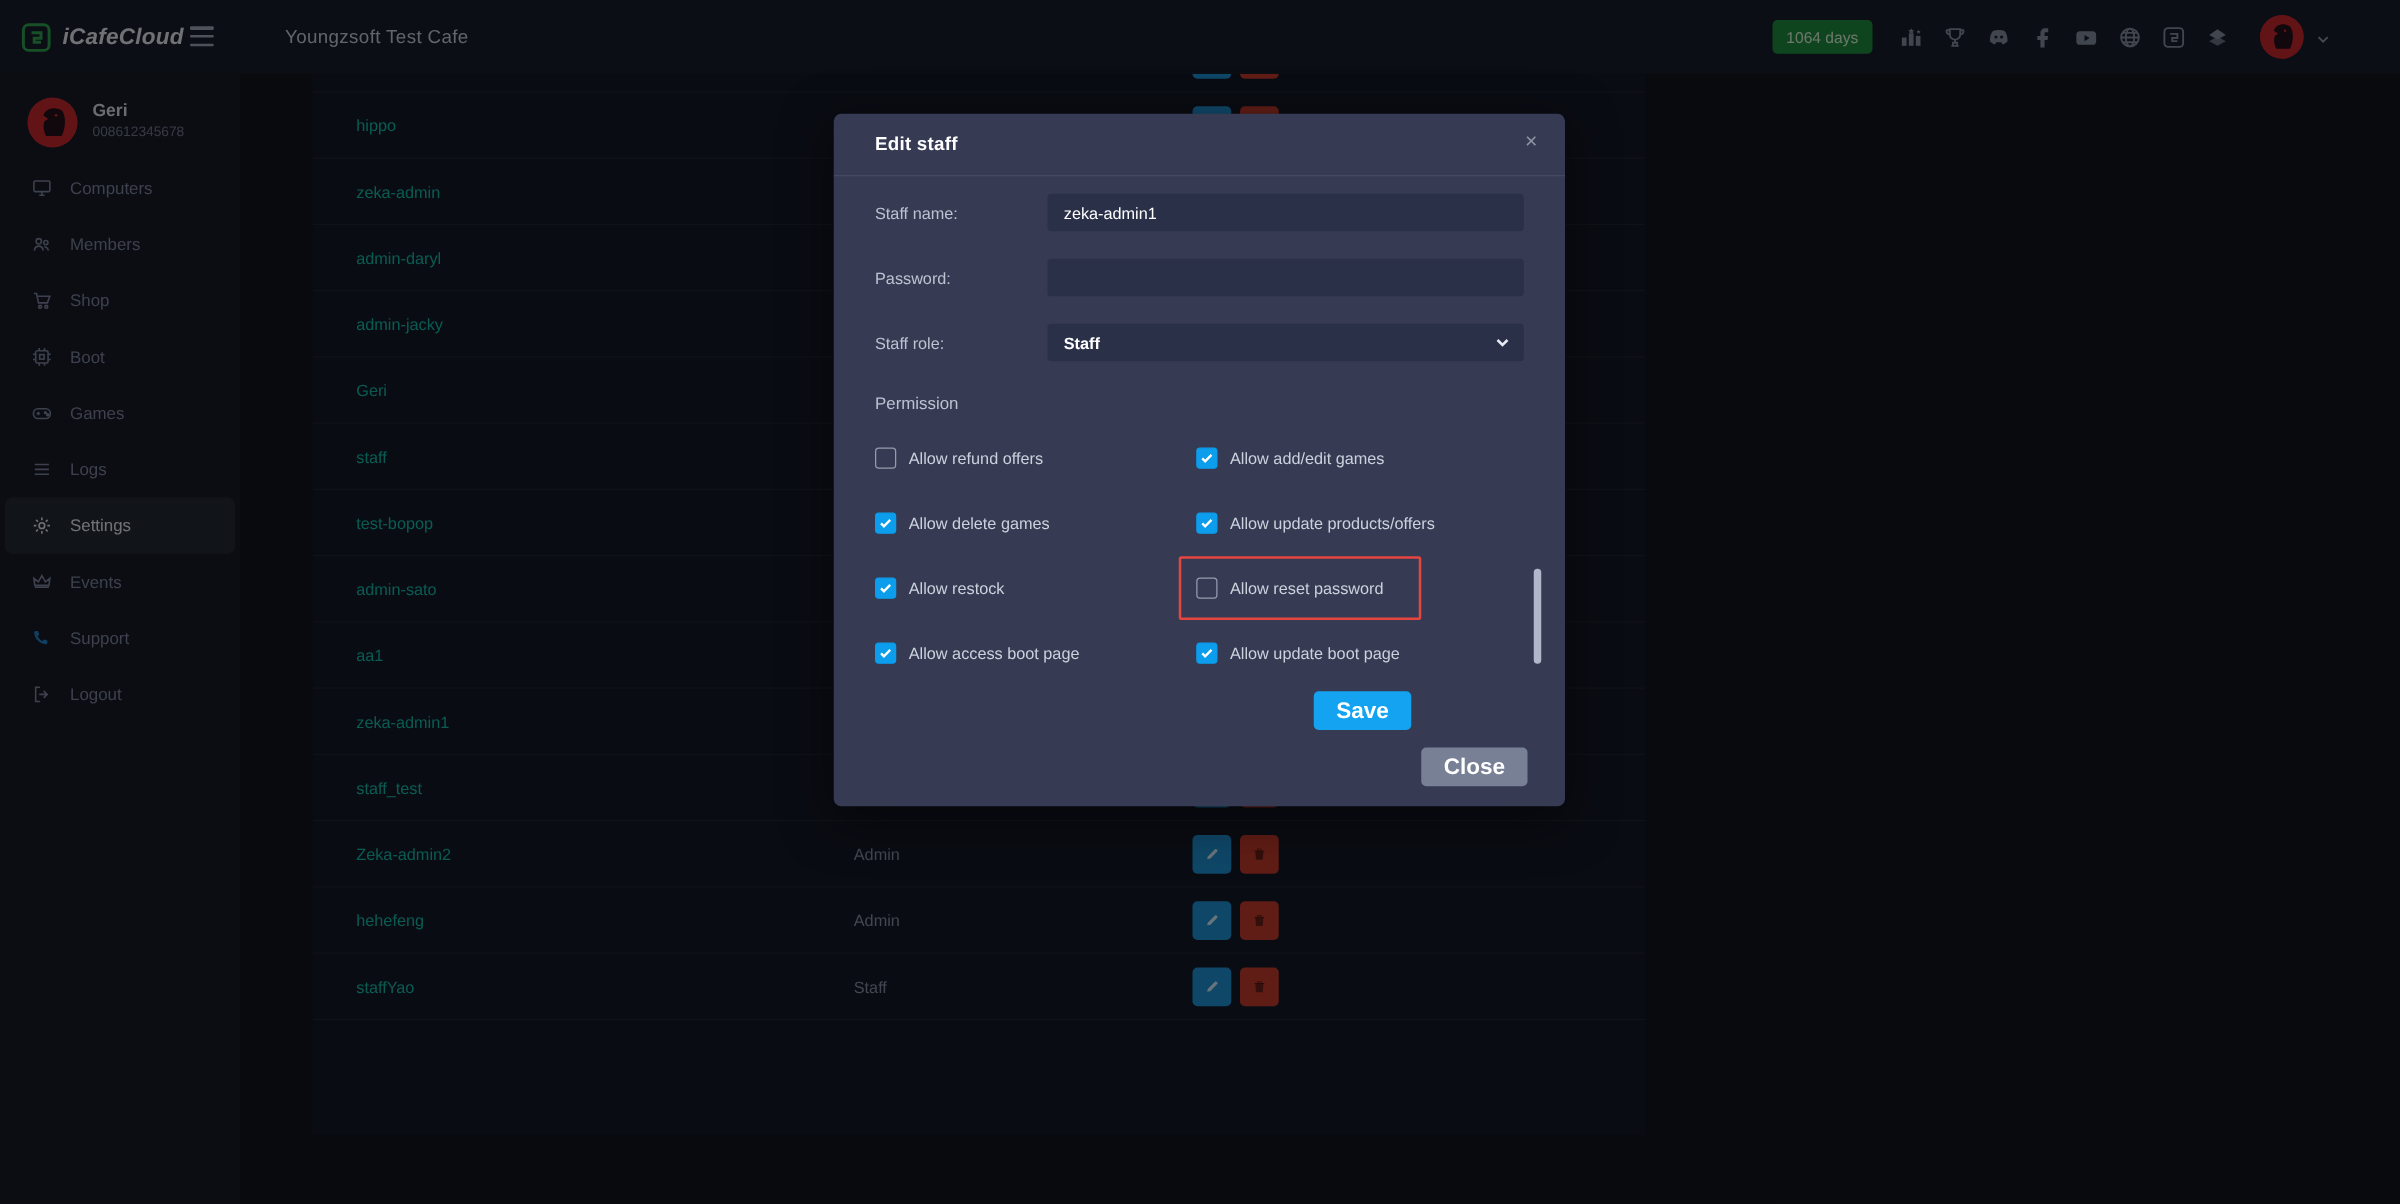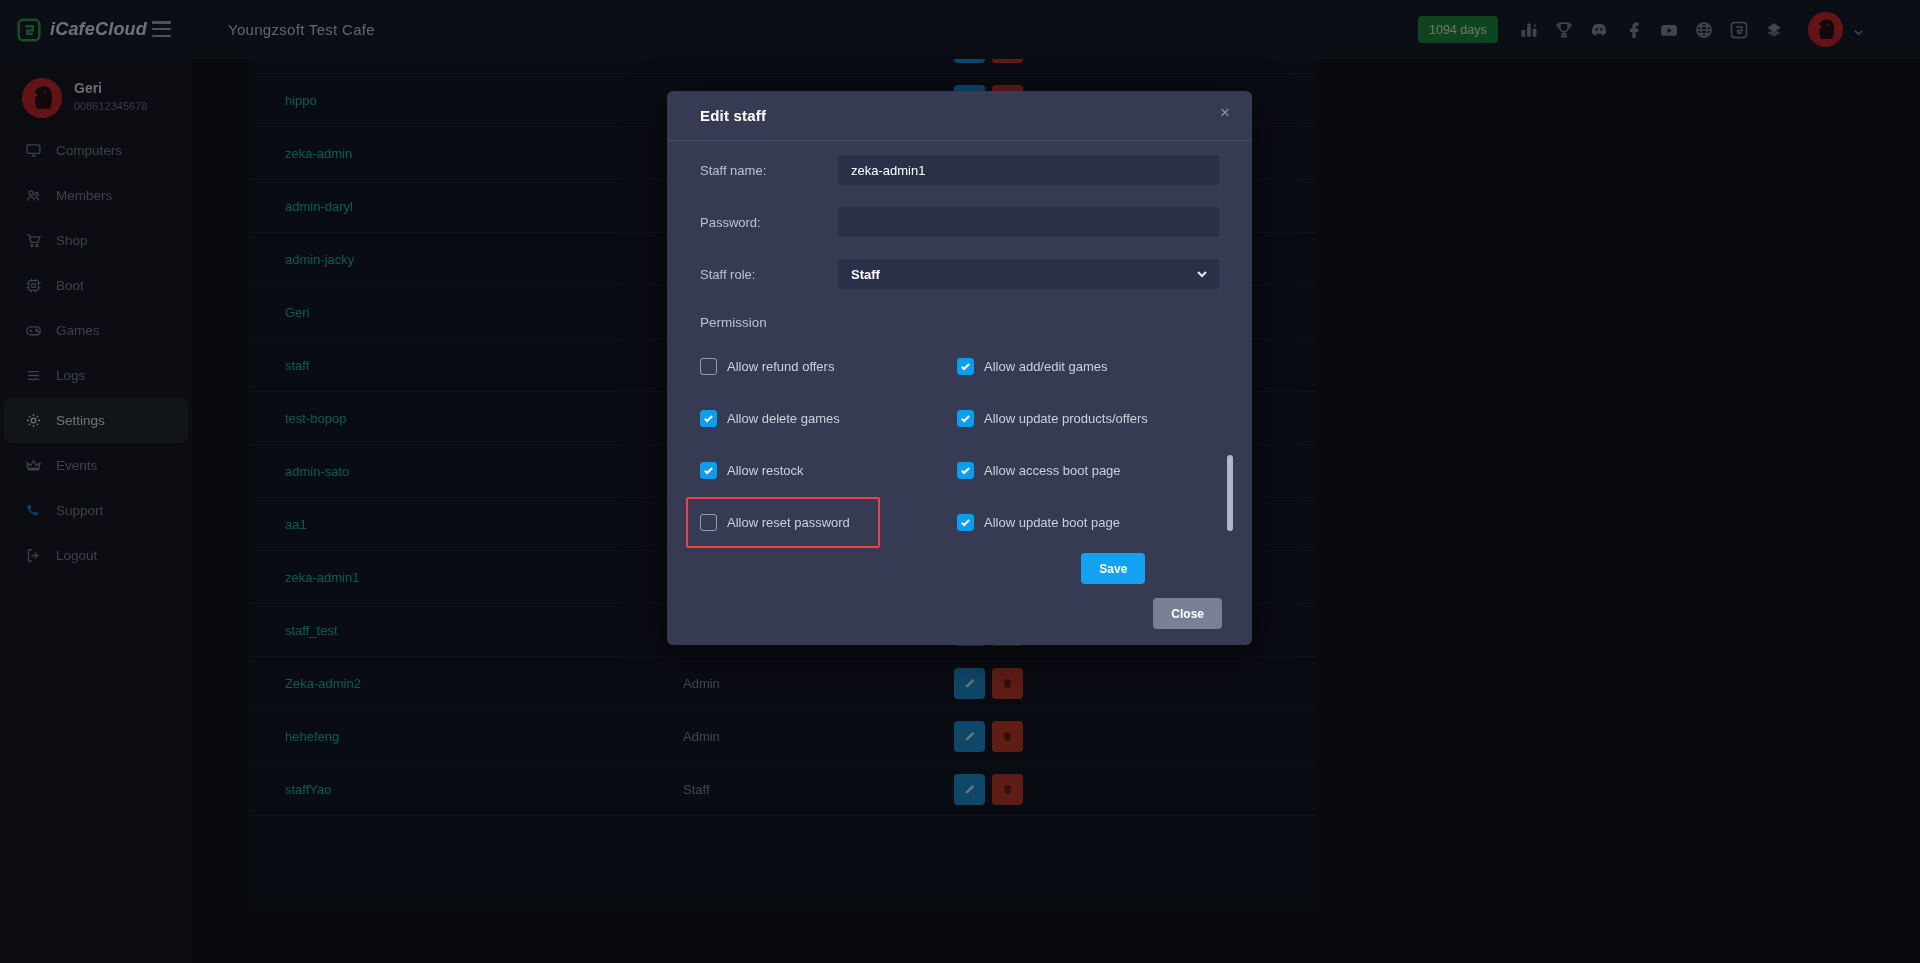--- a/index.html
+++ b/index.html
@@ -86,21 +86,21 @@
     padding:15px 28px 15px 12px; margin-left:-14px; }
   .cbx { width:17px; height:17px; border-radius:3px; border:1px solid #969cae;
     background:transparent; display:flex; align-items:center; justify-content:center;
     cursor:pointer; flex:0 0 17px; }
   .cbx.on { background:#0c9ded; border-color:#0c9ded; }
   .cbx svg { width:11px; height:11px; color:#ffffff; }
   .plabel { color:#ccd1dd; font-size:13px; }
   .modal-scrollbar { position:absolute; right:19px; top:364px; width:6px; height:76px;
     border-radius:3px; background:rgba(199,205,224,.85); }
   .modal-foot { position:absolute; right:30px; bottom:16px; display:flex; gap:8px; }
-  .btn { height:31px; border:none; border-radius:4px; color:#ffffff; font-size:12px;
+  .btn { height:31px; border:none; border-radius:4px; color:#ffffff; font-size:18px;
     font-weight:bold; cursor:pointer; font-family:"Liberation Sans", sans-serif; padding:0 18px; }
   .btn.save { background:#14a3f1; }
   .btn.close { background:#788096;margin-top:45px; }
 </style>
 </head>
 <body>
 
 <div class="header">
   <div class="logo">
     <span style="display:flex">
@@ -110,21 +110,21 @@
       </svg>
     </span>
     <span class="logo-text">iCafeCloud</span>
   </div>
   <div class="hamburger">
     <span></span>
       <span></span>
       <span></span>
   </div>
   <div class="cafe-title">Youngzsoft Test Cafe</div>
-  <div class="days-badge">1094 days</div>
+  <div class="days-badge">1064 days</div>
   <div class="hicons">
       <span class="hicon">
         <svg viewBox="0 0 24 24" fill="none" stroke="currentColor" stroke-width="1.8">
           <rect x="3" y="12" width="4.5" height="8" fill="currentColor" stroke="none"></rect>
           <rect x="9.7" y="8" width="4.5" height="12" fill="currentColor" stroke="none"></rect>
           <rect x="16.4" y="10.5" width="4.5" height="9.5" fill="currentColor" stroke="none"></rect>
           <path d="M12 3l.9 1.8 2 .3-1.4 1.4.3 2L12 7.6l-1.8.9.3-2-1.4-1.4 2-.3z" fill="currentColor" stroke="none"></path>
           <path d="M19 4.5l.6 1.2 1.4.2-1 1 .2 1.4-1.2-.7-1.2.7.2-1.4-1-1 1.4-.2z" fill="currentColor" stroke="none"></path>
         </svg>
       </span>
@@ -670,33 +670,33 @@
      <span class="pwrap">
        <span class="cbx on">
               <svg viewBox="0 0 24 24" fill="none" stroke="currentColor" stroke-width="1.8">
                 <path d="M4 12.5l5 5L20 6.5" stroke="currentColor" stroke-width="4.2"></path>
               </svg>
             </span>
        <span class="plabel">Allow restock</span>
      </span>
    </div>
         <div class="perm">
+     <span class="pwrap hl">
+       <span class="cbx"></span>
+       <span class="plabel">Allow reset password</span>
+     </span>
+   </div>
+        <div class="perm">
      <span class="pwrap">
        <span class="cbx on">
               <svg viewBox="0 0 24 24" fill="none" stroke="currentColor" stroke-width="1.8">
                 <path d="M4 12.5l5 5L20 6.5" stroke="currentColor" stroke-width="4.2"></path>
               </svg>
             </span>
        <span class="plabel">Allow access boot page</span>
-     </span>
-   </div>
-        <div class="perm">
-     <span class="pwrap hl">
-       <span class="cbx"></span>
-       <span class="plabel">Allow reset password</span>
      </span>
    </div>
         <div class="perm">
      <span class="pwrap">
        <span class="cbx on">
               <svg viewBox="0 0 24 24" fill="none" stroke="currentColor" stroke-width="1.8">
                 <path d="M4 12.5l5 5L20 6.5" stroke="currentColor" stroke-width="4.2"></path>
               </svg>
             </span>
        <span class="plabel">Allow update boot page</span>

